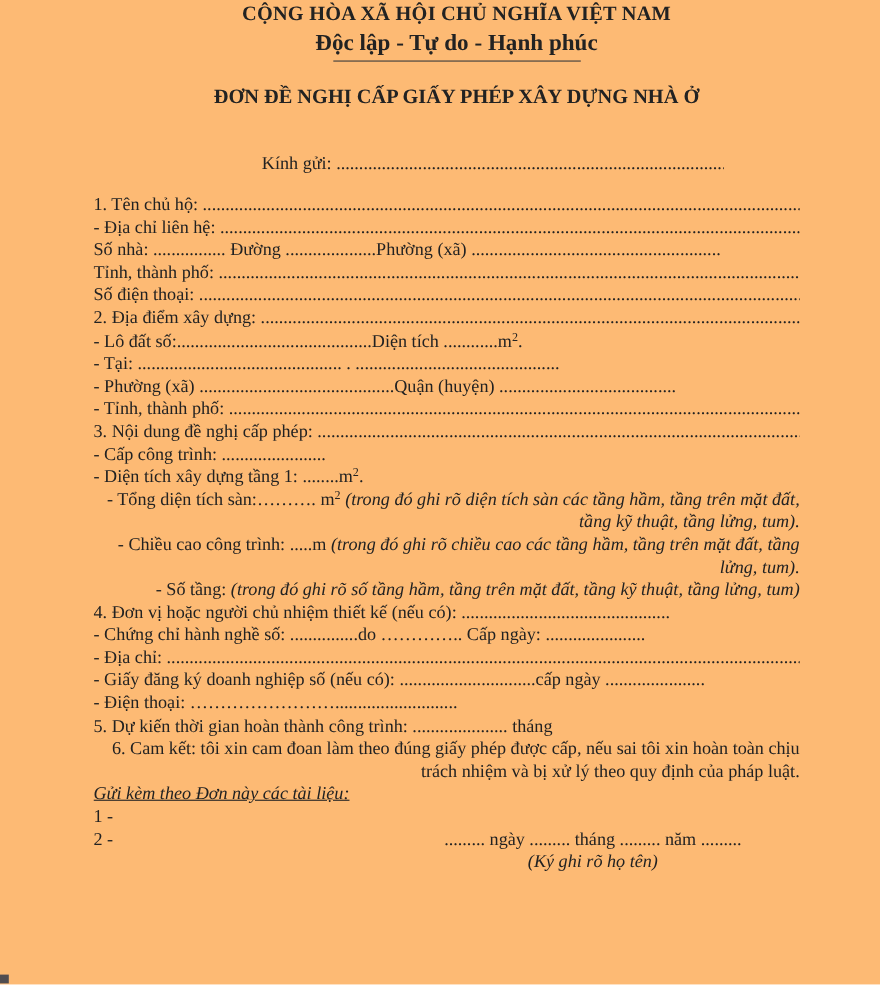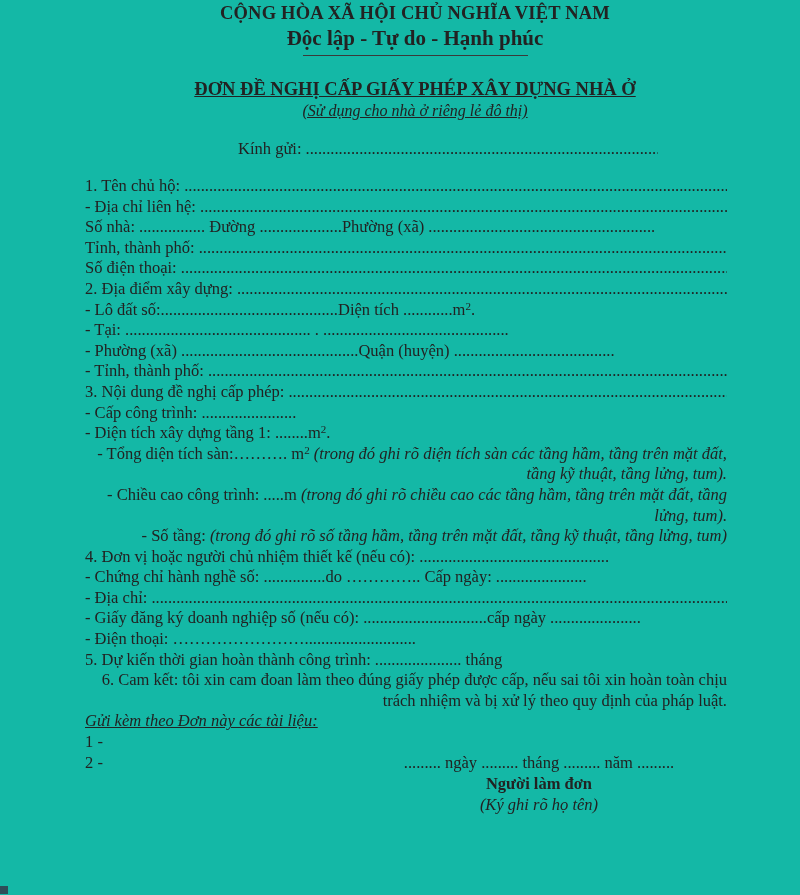--- a/index.html
+++ b/index.html
@@ -11,21 +11,21 @@
     width: 800px;
     height: 895px;
     position: relative;
     font-family: "Liberation Serif", "DejaVu Serif", serif;
     color: #222222;
     overflow: hidden;
   }
   .page {
     position: absolute;
     inset: 0;
-    background: #14b8a6;
+    background: #fdba74;
     padding-left: 39px;
   }
   
   .head-wrap {
     position: absolute;
     left: 95px;
     top: 3px;
     width: 640px;
     text-align: center;
   }
@@ -47,21 +47,20 @@
     border-top: 1.6px solid #3a3a3a;
     margin: 4px auto 0 auto;
   }
   
   .title-wrap {
     position: absolute;
     left: 95px;
     top: 79px;
     width: 640px;
     text-align: center;
-    text-decoration: underline;
   }
   .doc-title {
     font-size: 18.5px;
     font-weight: bold;
     white-space: nowrap;
   }
   .doc-subtitle {
     font-size: 16px;
     font-style: italic;
     margin-top: 2px;
@@ -143,21 +142,20 @@
 <div class="page">
 
   <div class="head-wrap">
     <div class="nat-title">CỘNG HÒA XÃ HỘI CHỦ NGHĨA VIỆT NAM</div>
     <div class="motto">Độc lập - Tự do - Hạnh phúc</div>
     <div class="motto-rule"></div>
   </div>
 
   <div class="title-wrap">
     <div class="doc-title">ĐƠN ĐỀ NGHỊ CẤP GIẤY PHÉP XÂY DỰNG NHÀ Ở</div>
-    <div class="doc-subtitle">(Sử dụng cho nhà ở riêng lẻ đô thị)</div>
   </div>
 
   <div class="salutation">Kính gửi: ...........................................................................................</div>
 
   <div class="form-body">
 
     <div class="line">1. Tên chủ hộ: .........................................................................................................................................</div>
 
     <div class="line">- Địa chỉ liên hệ: ....................................................................................................................................</div>
 
@@ -204,21 +202,20 @@
     <div class="line wrap">6. Cam kết: tôi xin cam đoan làm theo đúng giấy phép được cấp, nếu sai tôi xin hoàn toàn chịu trách nhiệm và bị xử lý theo quy định của pháp luật.</div>
 
     <div class="line attach-heading">Gửi kèm theo Đơn này các tài liệu:</div>
 
     <div class="line">1 -</div>
 
     <div class="sig-row">
       <span>2 -</span>
       <div class="sig-col">
         <div class="date-line">......... ngày ......... tháng ......... năm .........</div>
-        <div class="signer-title">Người làm đơn</div>
         <div class="sign-note">(Ký ghi rõ họ tên)</div>
       </div>
     </div>
 
   </div>
 
   <div class="corner-speck"></div>
 
 </div>
 

